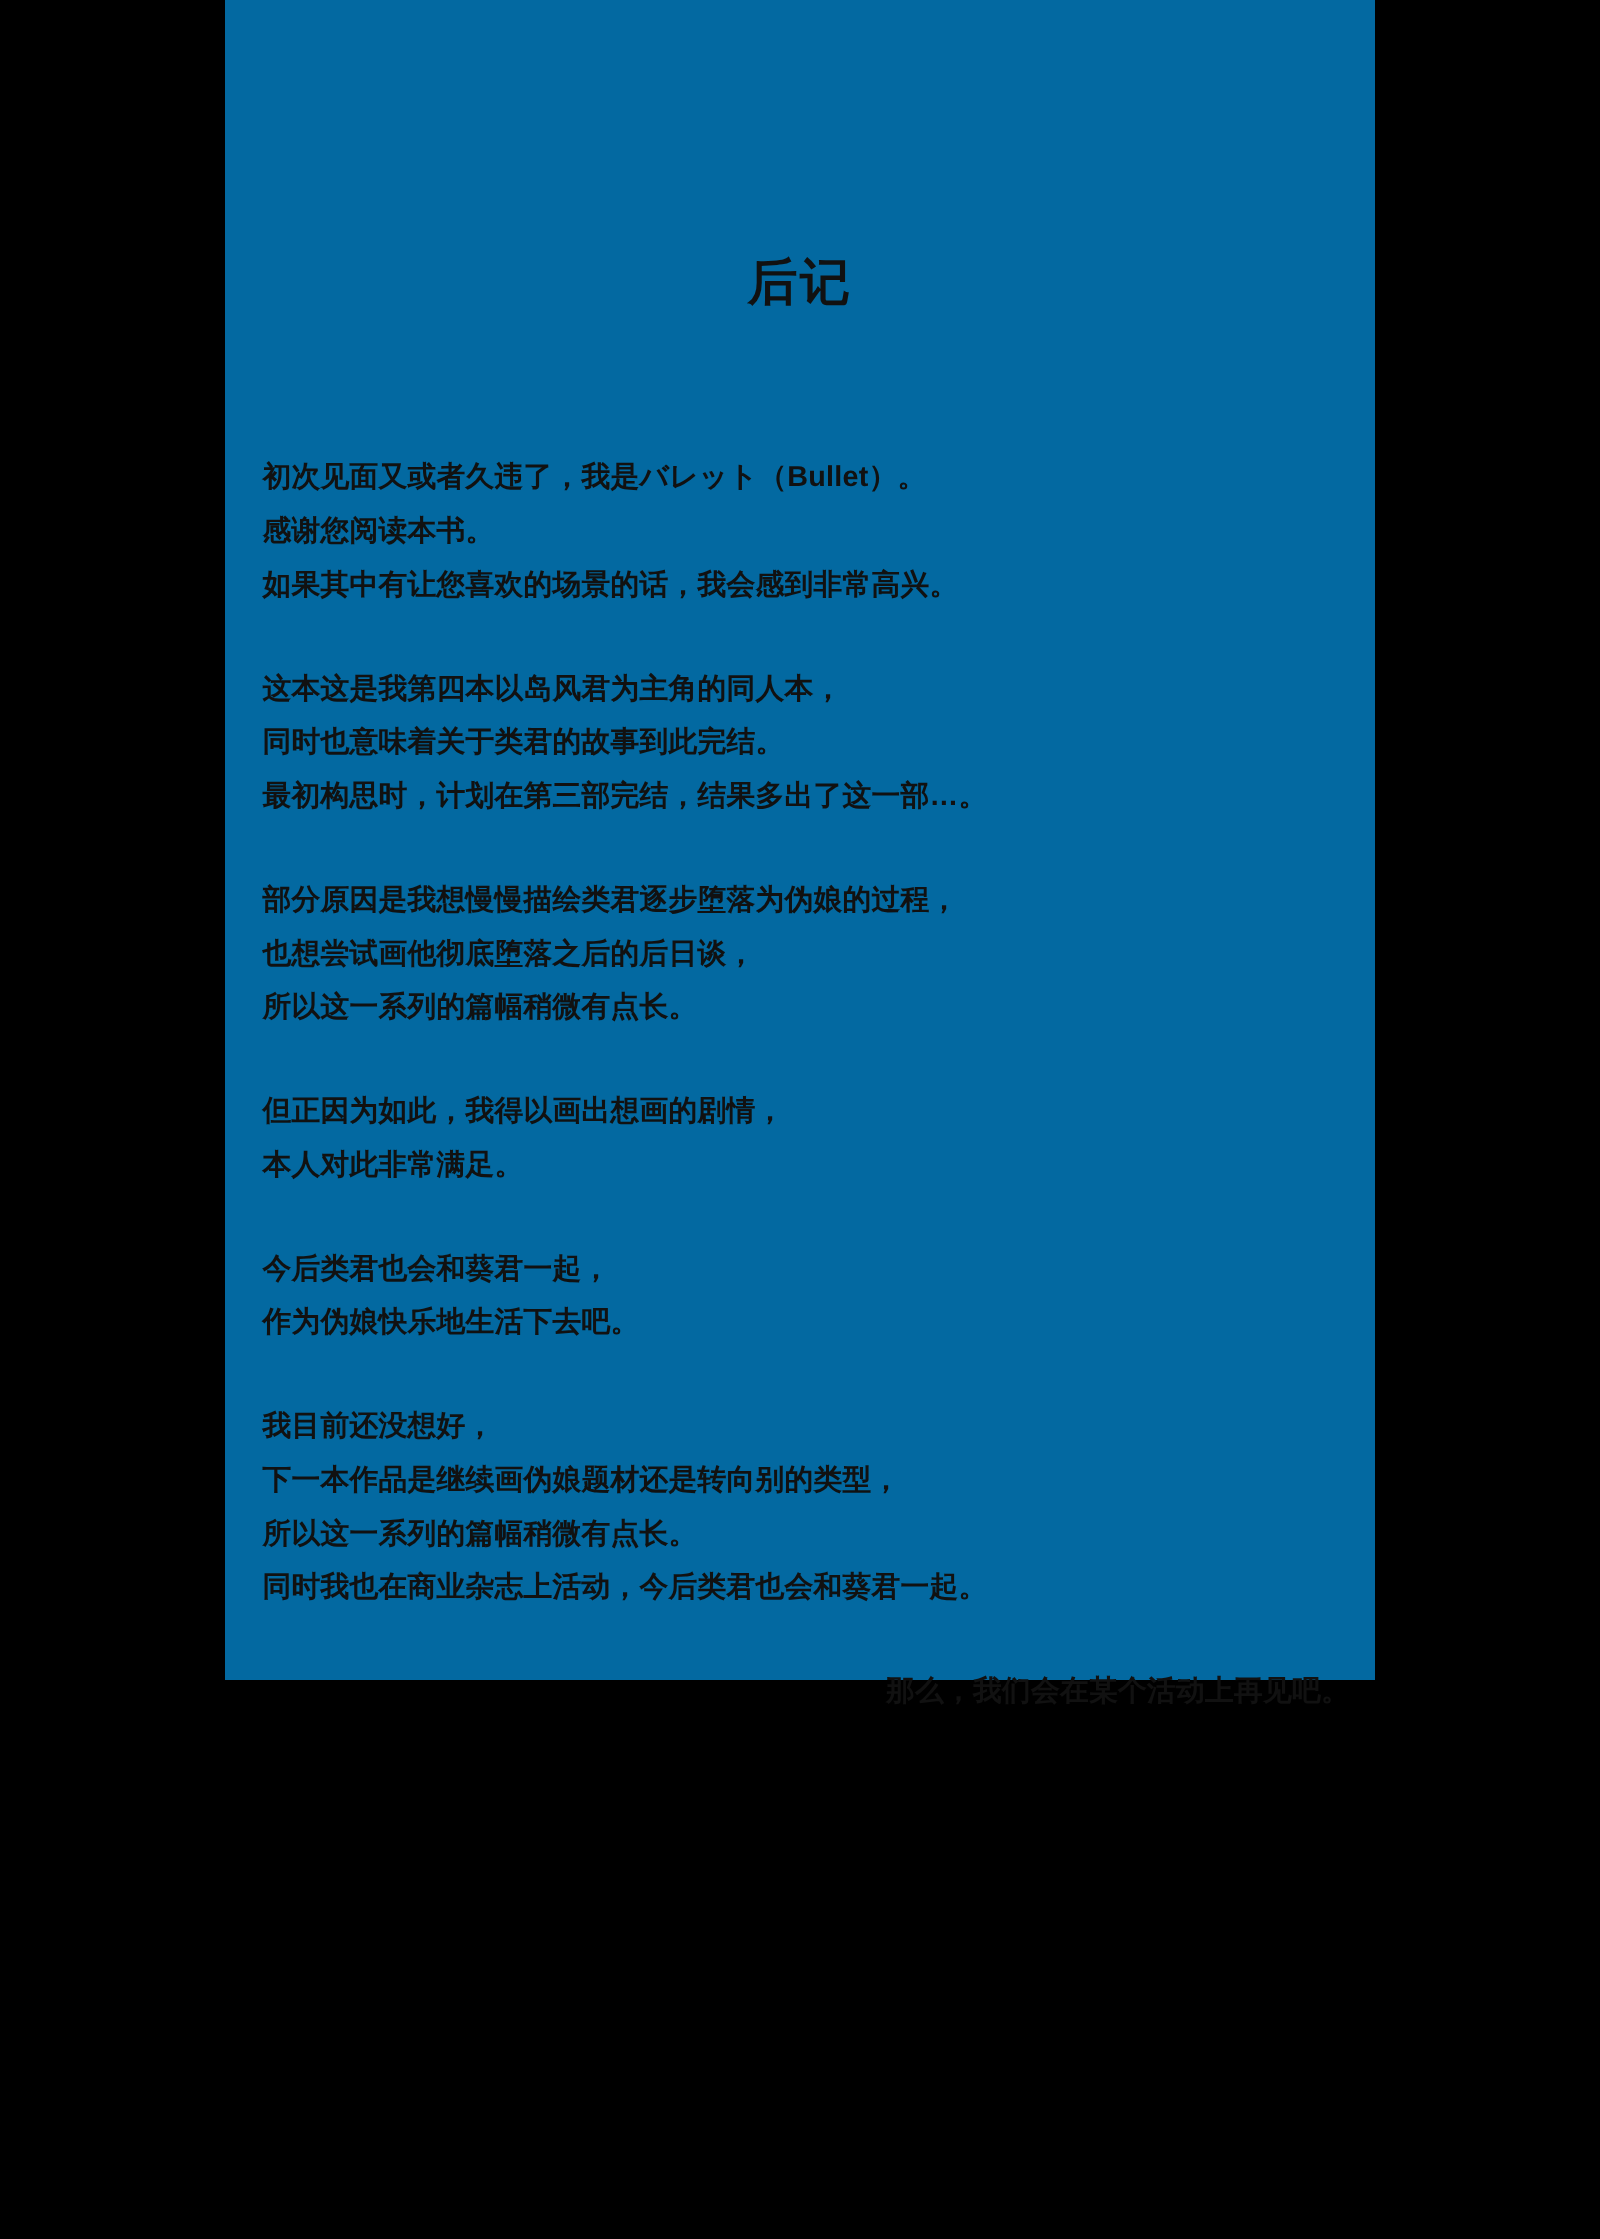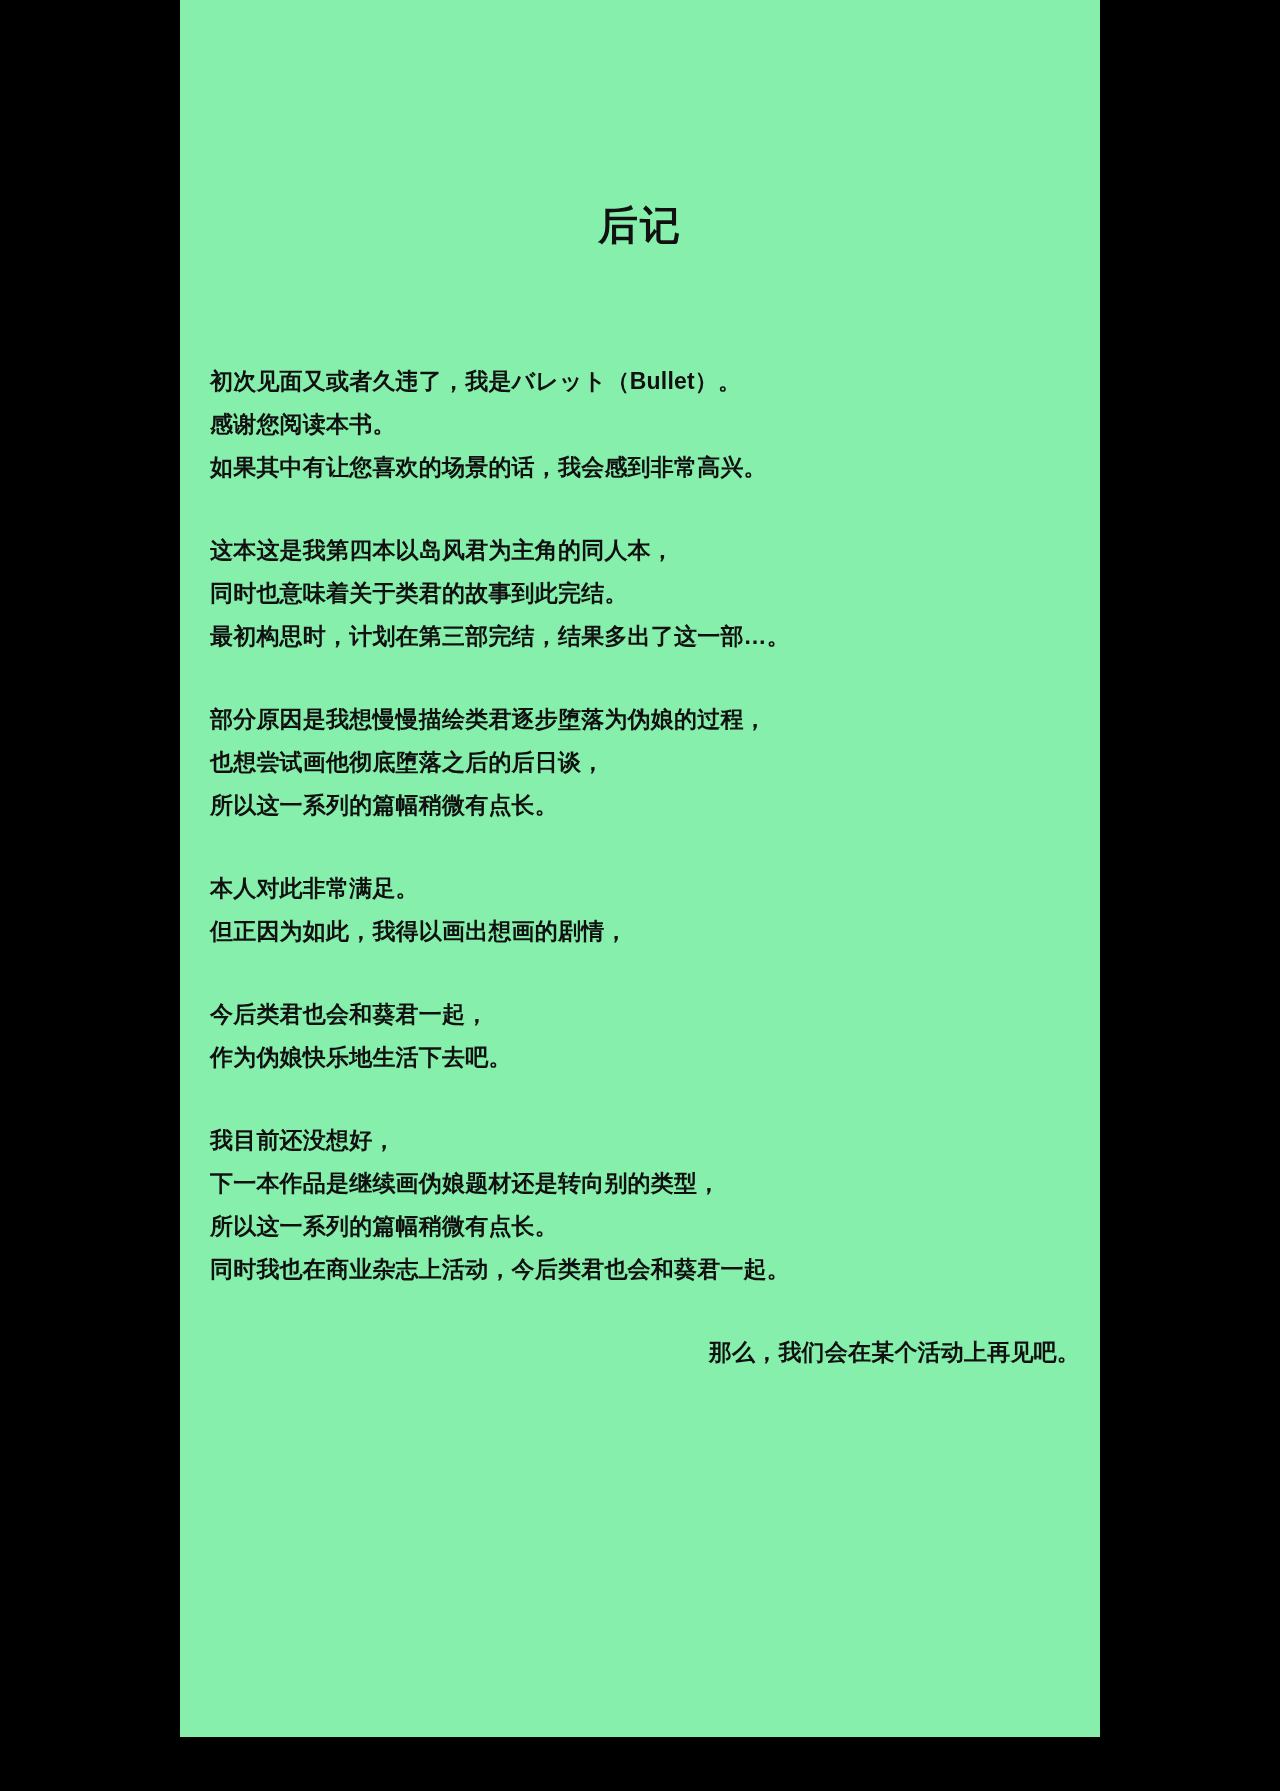--- a/index.html
+++ b/index.html
@@ -11,22 +11,22 @@
     height: 1791px;
     background: #000000;
     font-family: "Liberation Sans", "DejaVu Sans", sans-serif;
     overflow: hidden;
   }
   .page {
     position: absolute;
     left: 180px;
     top: 0;
     width: 920px;
-    height: 1737px;
-    background: #86efac;
+    height: 1344px;
+    background: #0369a1;
   }
   .page-title {
     position: absolute;
     left: 0;
     top: 198px;
     width: 920px;
     text-align: center;
     font-size: 40px;
     font-weight: 700;
     color: #111111;
@@ -76,22 +76,22 @@
       <span class="line">最初构思时，计划在第三部完结，结果多出了这一部…。</span>
     </p>
 
     <p class="para">
       <span class="line">部分原因是我想慢慢描绘类君逐步堕落为伪娘的过程，</span>
       <span class="line">也想尝试画他彻底堕落之后的后日谈，</span>
       <span class="line">所以这一系列的篇幅稍微有点长。</span>
     </p>
 
     <p class="para">
+      <span class="line">但正因为如此，我得以画出想画的剧情，</span>
       <span class="line">本人对此非常满足。</span>
-      <span class="line">但正因为如此，我得以画出想画的剧情，</span>
     </p>
 
     <p class="para">
       <span class="line">今后类君也会和葵君一起，</span>
       <span class="line">作为伪娘快乐地生活下去吧。</span>
     </p>
 
     <p class="para">
       <span class="line">我目前还没想好，</span>
       <span class="line">下一本作品是继续画伪娘题材还是转向别的类型，</span>

